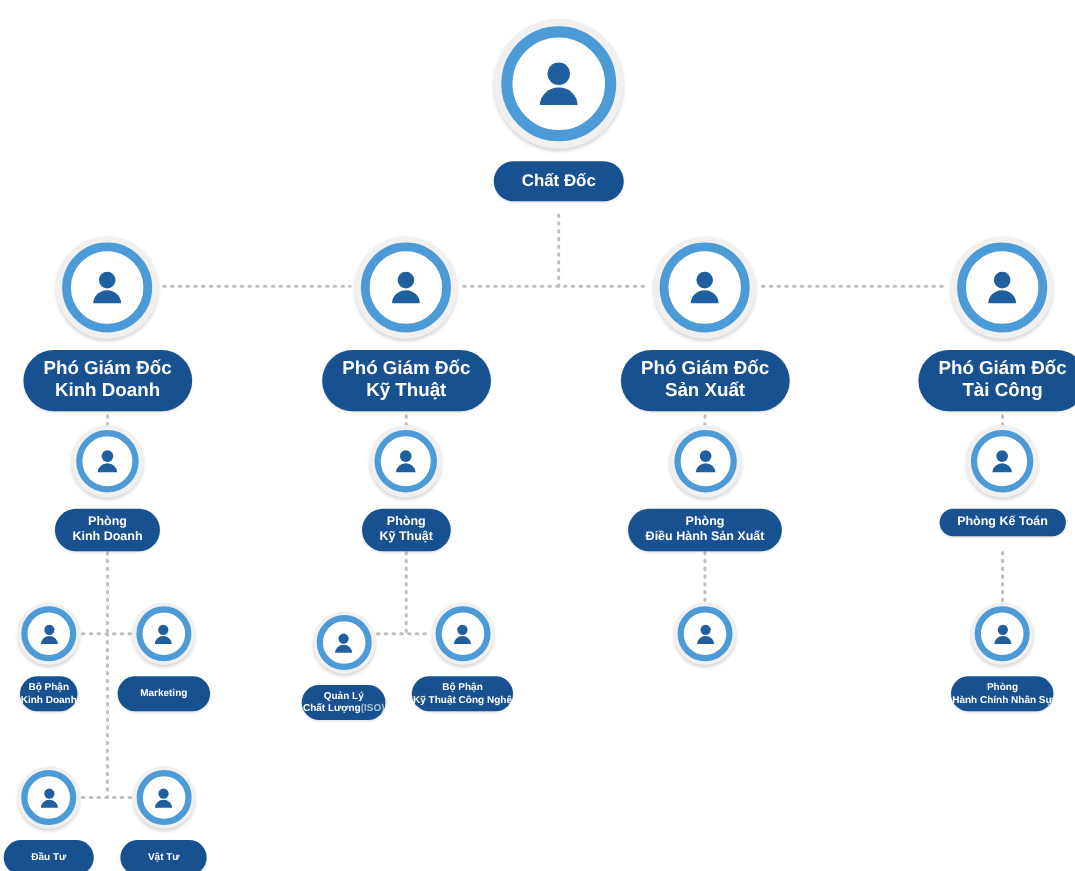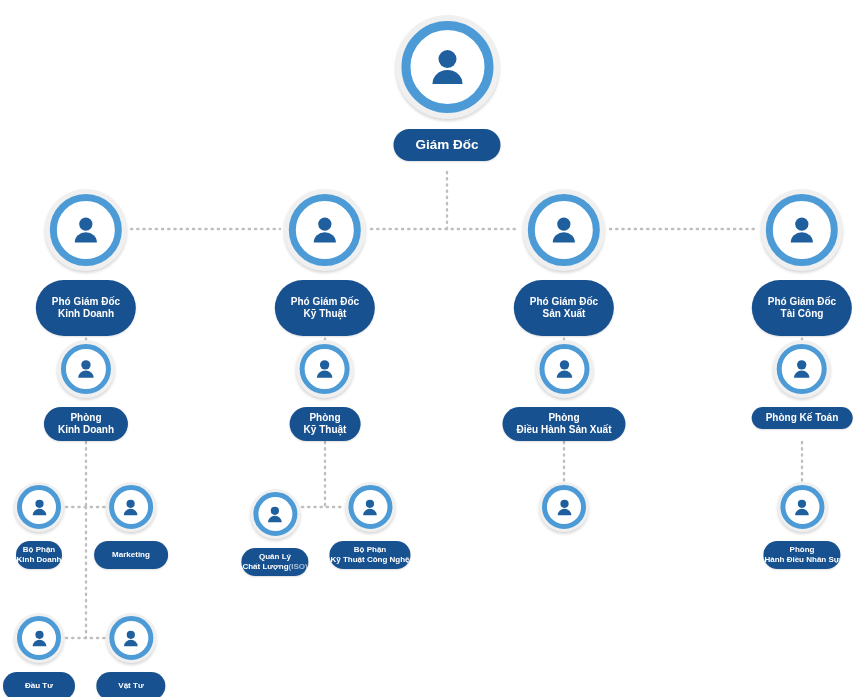--- a/index.html
+++ b/index.html
@@ -75,21 +75,21 @@
     color: #ffffff;
     border-radius: 999px;
     text-align: center;
     font-weight: bold;
     line-height: 1.22;
     white-space: nowrap;
     box-sizing: border-box;
     box-shadow: 0 1px 2px rgba(0,0,0,0.13);
   }
   .sz-xl .pill { font-size: 13.5px; padding: 8px 22px; margin-top: 10px; }
-  .sz-lg .pill { font-size: 10px;   padding: 16px 16px; margin-top: 9px; }
+  .sz-lg .pill { font-size: 15px;   padding: 6px 16px; margin-top: 9px; }
   .sz-md .pill { font-size: 10px;   padding: 5px 14px; margin-top: 9px; }
   .sz-sm .pill { font-size: 8px;    padding: 4px 1px; margin-top: 9px; }
 
   .pill .sub { opacity: 0.62; font-weight: bold; }
 </style>
 </head>
 <body>
 
 <div id="chart-root">
 
@@ -123,21 +123,21 @@
   <div class="node sz-xl" style="left:447px; top:15px;">
     <div class="avatar">
       <div class="ring">
         <svg width="46" height="46" viewBox="0 0 46 46">
           <circle class="person-body" cx="23" cy="15" r="9"></circle>
           <path class="person-body" d="M8 40 a15 14 0 0 1 30 0 z"></path>
         </svg>
       </div>
     </div>
     <div class="pill">
-      <span>Giám Đốc</span>
+      <span>Chất Đốc</span>
     </div>
   </div>
 
   <div class="node sz-lg" style="left:86px; top:189px;">
     <div class="avatar">
       <div class="ring">
         <svg width="34" height="34" viewBox="0 0 46 46">
           <circle class="person-body" cx="23" cy="15" r="9"></circle>
           <path class="person-body" d="M8 40 a15 14 0 0 1 30 0 z"></path>
         </svg>
@@ -327,21 +327,21 @@
     <div class="avatar">
       <div class="ring">
         <svg width="21" height="21" viewBox="0 0 46 46">
           <circle class="person-body" cx="23" cy="15" r="9"></circle>
           <path class="person-body" d="M8 40 a15 14 0 0 1 30 0 z"></path>
         </svg>
       </div>
     </div>
     <div class="pill">
       <div>Phòng</div>
-      <div>Hành Điều Nhân Sự</div>
+      <div>Hành Chính Nhân Sự</div>
     </div>
   </div>
 
   <div class="node sz-sm" style="left:39px; top:613px;">
     <div class="avatar">
       <div class="ring">
         <svg width="21" height="21" viewBox="0 0 46 46">
           <circle class="person-body" cx="23" cy="15" r="9"></circle>
           <path class="person-body" d="M8 40 a15 14 0 0 1 30 0 z"></path>
         </svg>

